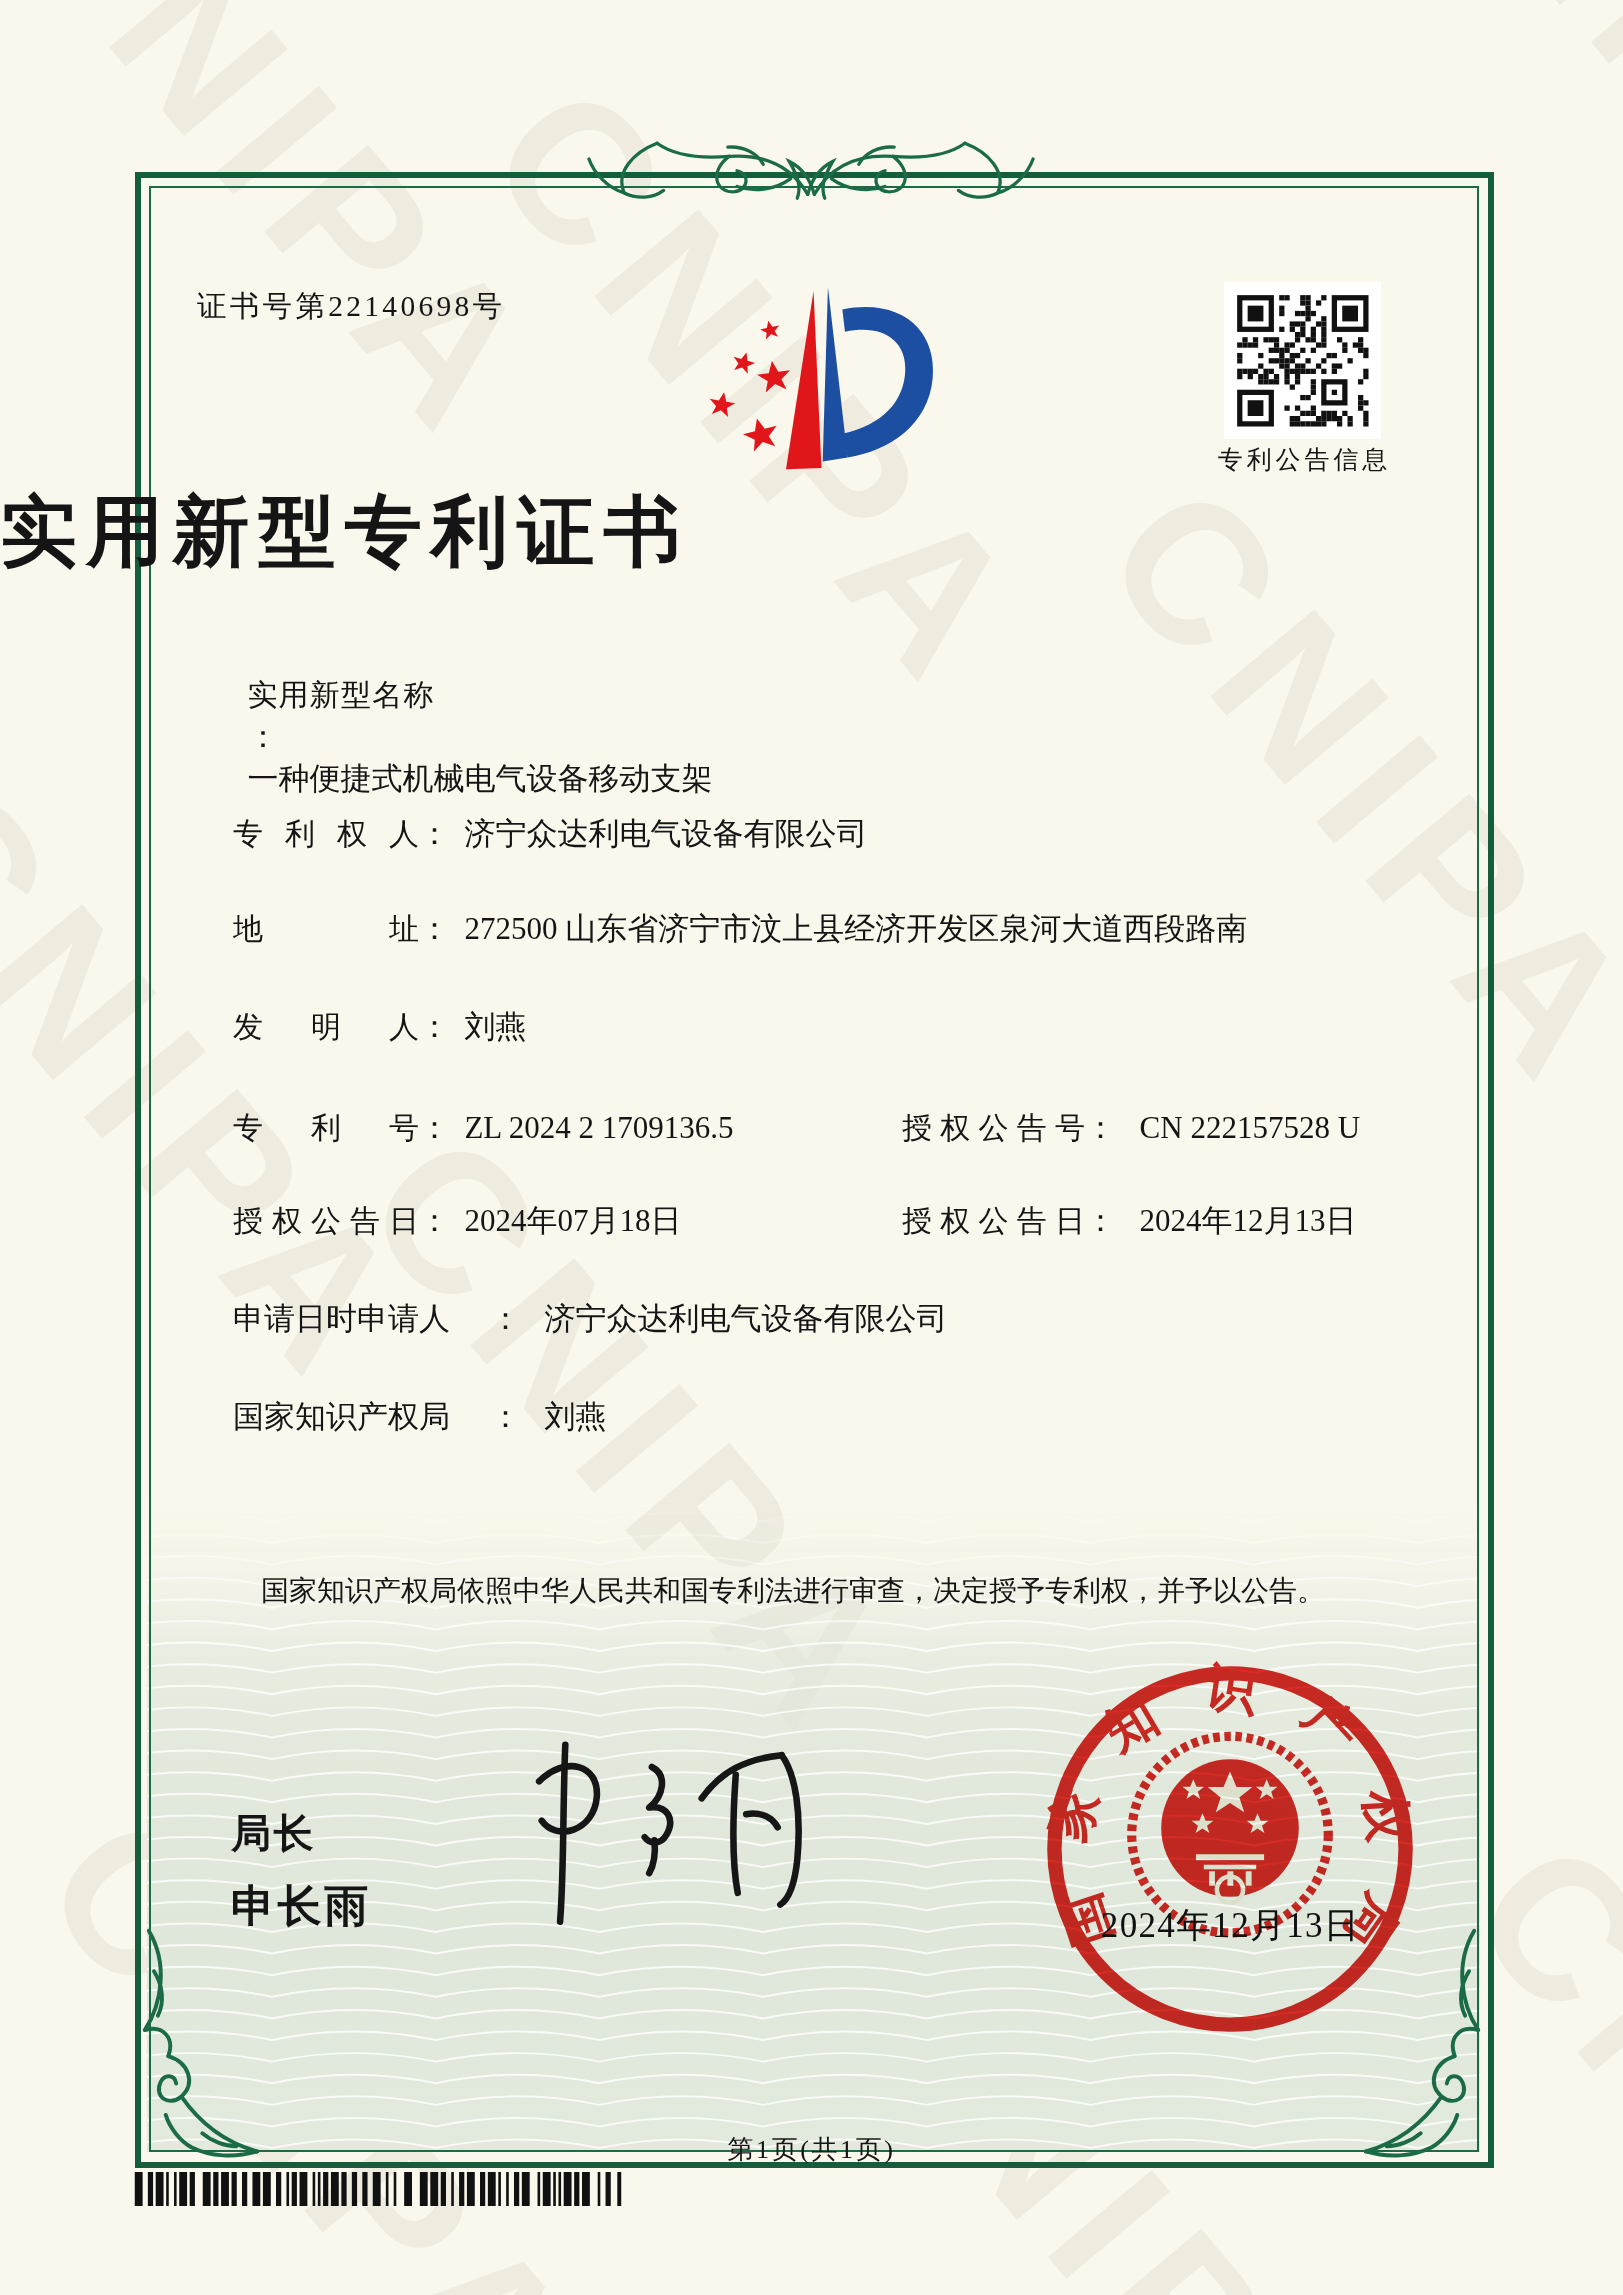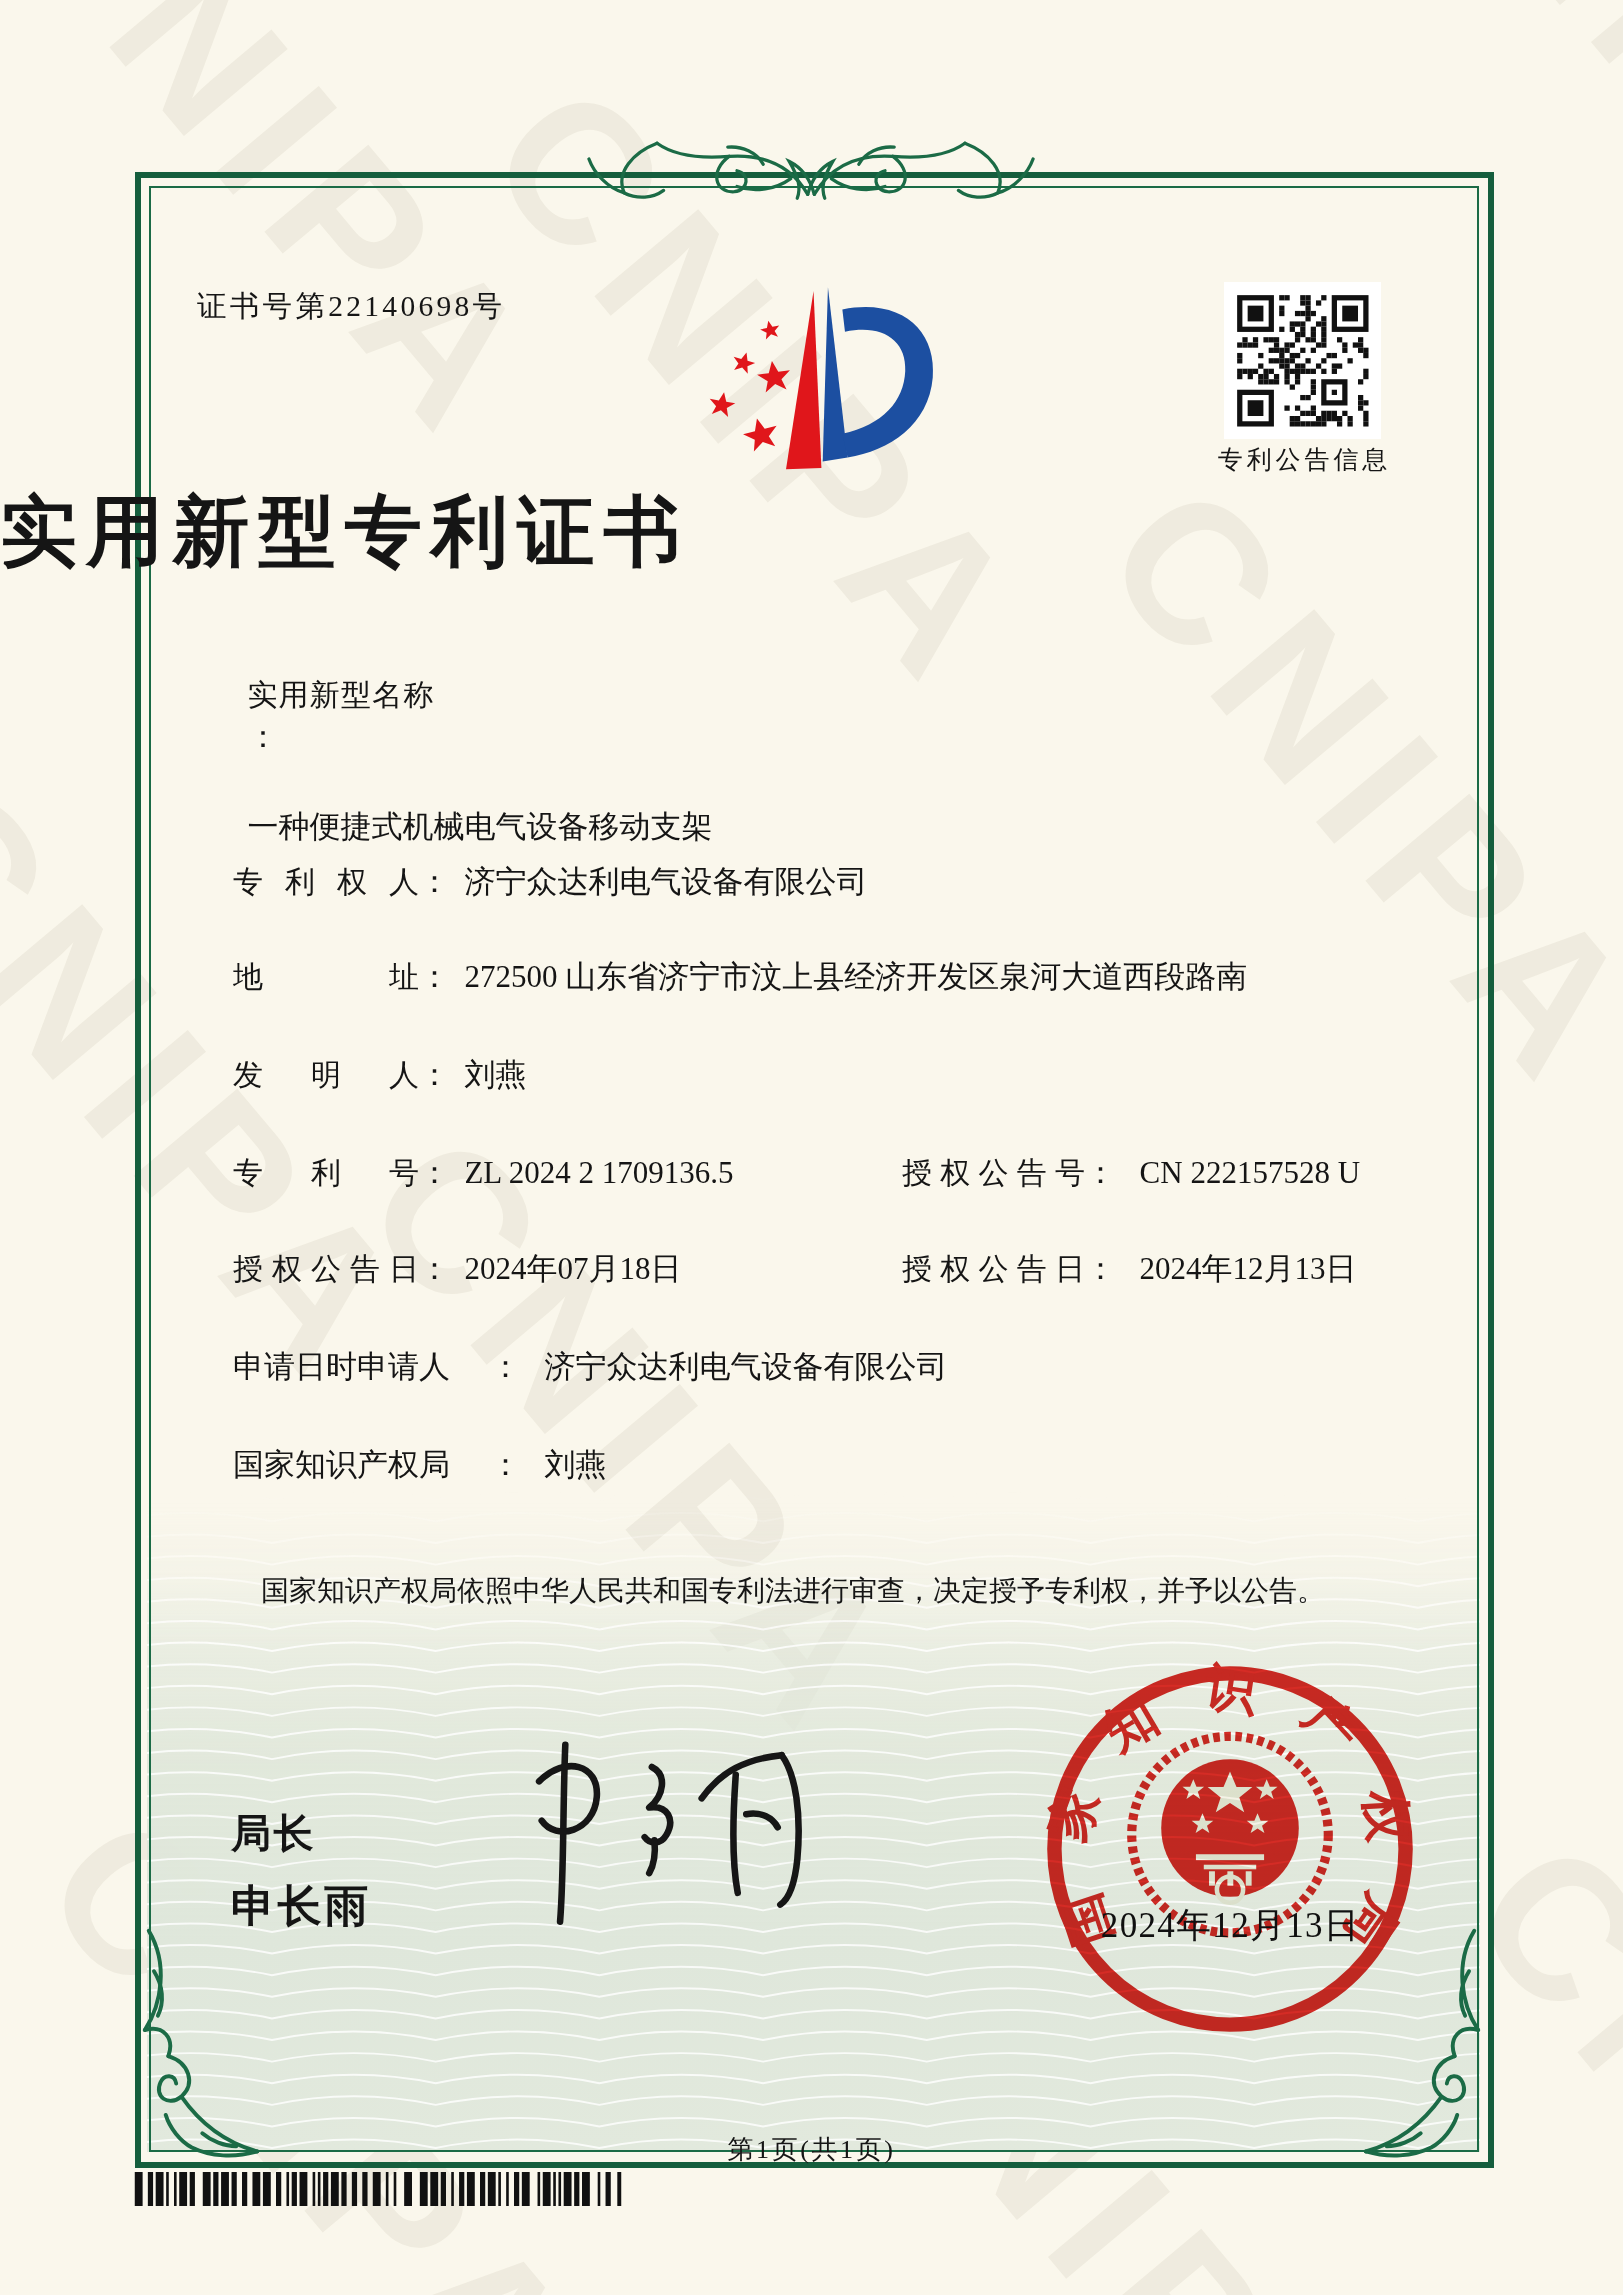--- a/index.html
+++ b/index.html
@@ -29,21 +29,21 @@
   .qrcap{position:absolute;left:1193px;top:443px;width:223px;text-align:center;font-size:25px;
          letter-spacing:3.9px;z-index:5;}
   .title{position:absolute;left:0;top:481px;width:1623px;text-align:left;font-size:77px;
          font-weight:900;letter-spacing:9.2px;z-index:5;}
   
   .row{position:absolute;z-index:5;font-size:31px;white-space:nowrap;display:flex;align-items:baseline;}
   .lbl{display:inline-block;width:186px;font-size:30px;text-align:justify;text-align-last:justify;}
   .lbl.wide{width:257px;text-align:left;text-align-last:auto;font-size:31px;}
   .lbl.rcol{width:183px;}
   .colon{display:inline-block;}
-  .val{display:inline-block;margin-left:14.4px;margin-top:48px;}
+  .val{display:inline-block;margin-left:14.4px;}
   .val.push{margin-left:23.6px;}
   
   .stmt{position:absolute;left:195px;top:1565px;width:1211px;z-index:5;font-size:28px;line-height:51px;}
   .stmt .l1{padding-left:66px;}
   
   .role{position:absolute;left:231px;top:1806px;font-size:40px;font-weight:600;z-index:5;
         font-family:"Liberation Sans","DejaVu Sans",sans-serif;letter-spacing:2.6px;text-align:right;}
   .signername{position:absolute;left:231px;top:1877px;font-size:44px;font-weight:600;z-index:5;
         font-family:"Liberation Sans","DejaVu Sans",sans-serif;letter-spacing:2.6px;}
   .signature{position:absolute;left:505px;top:1734px;z-index:6;}

